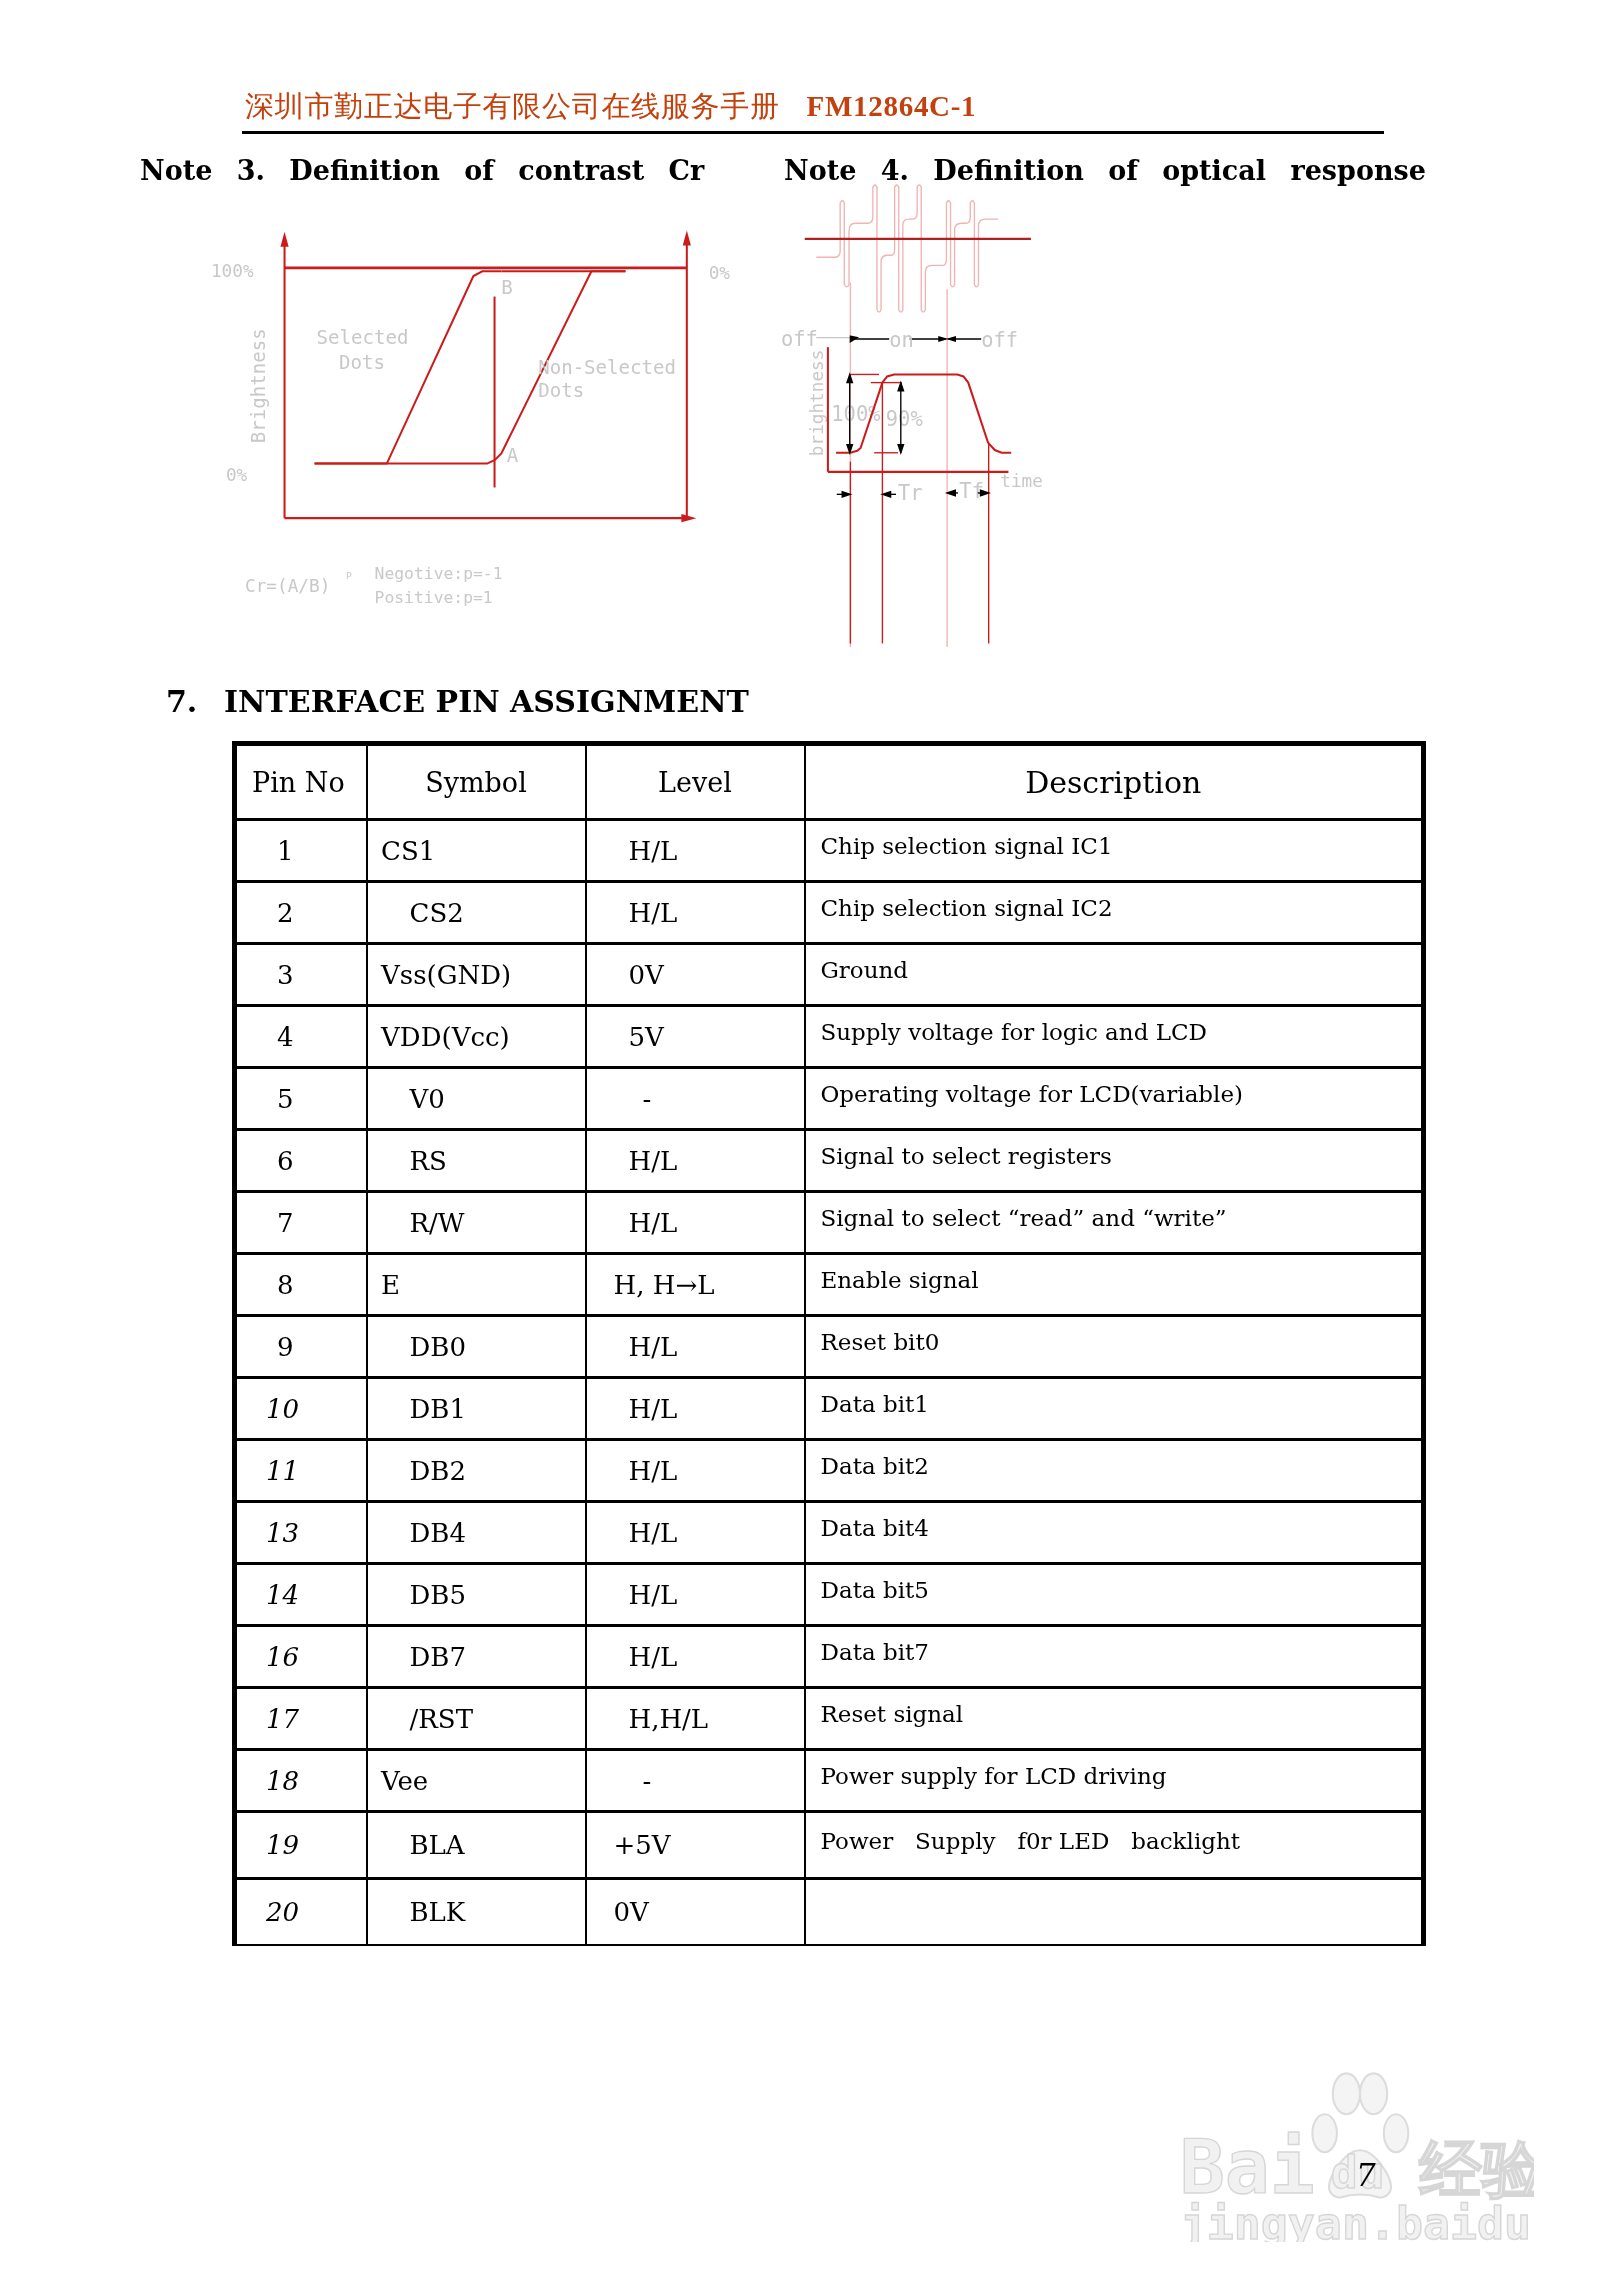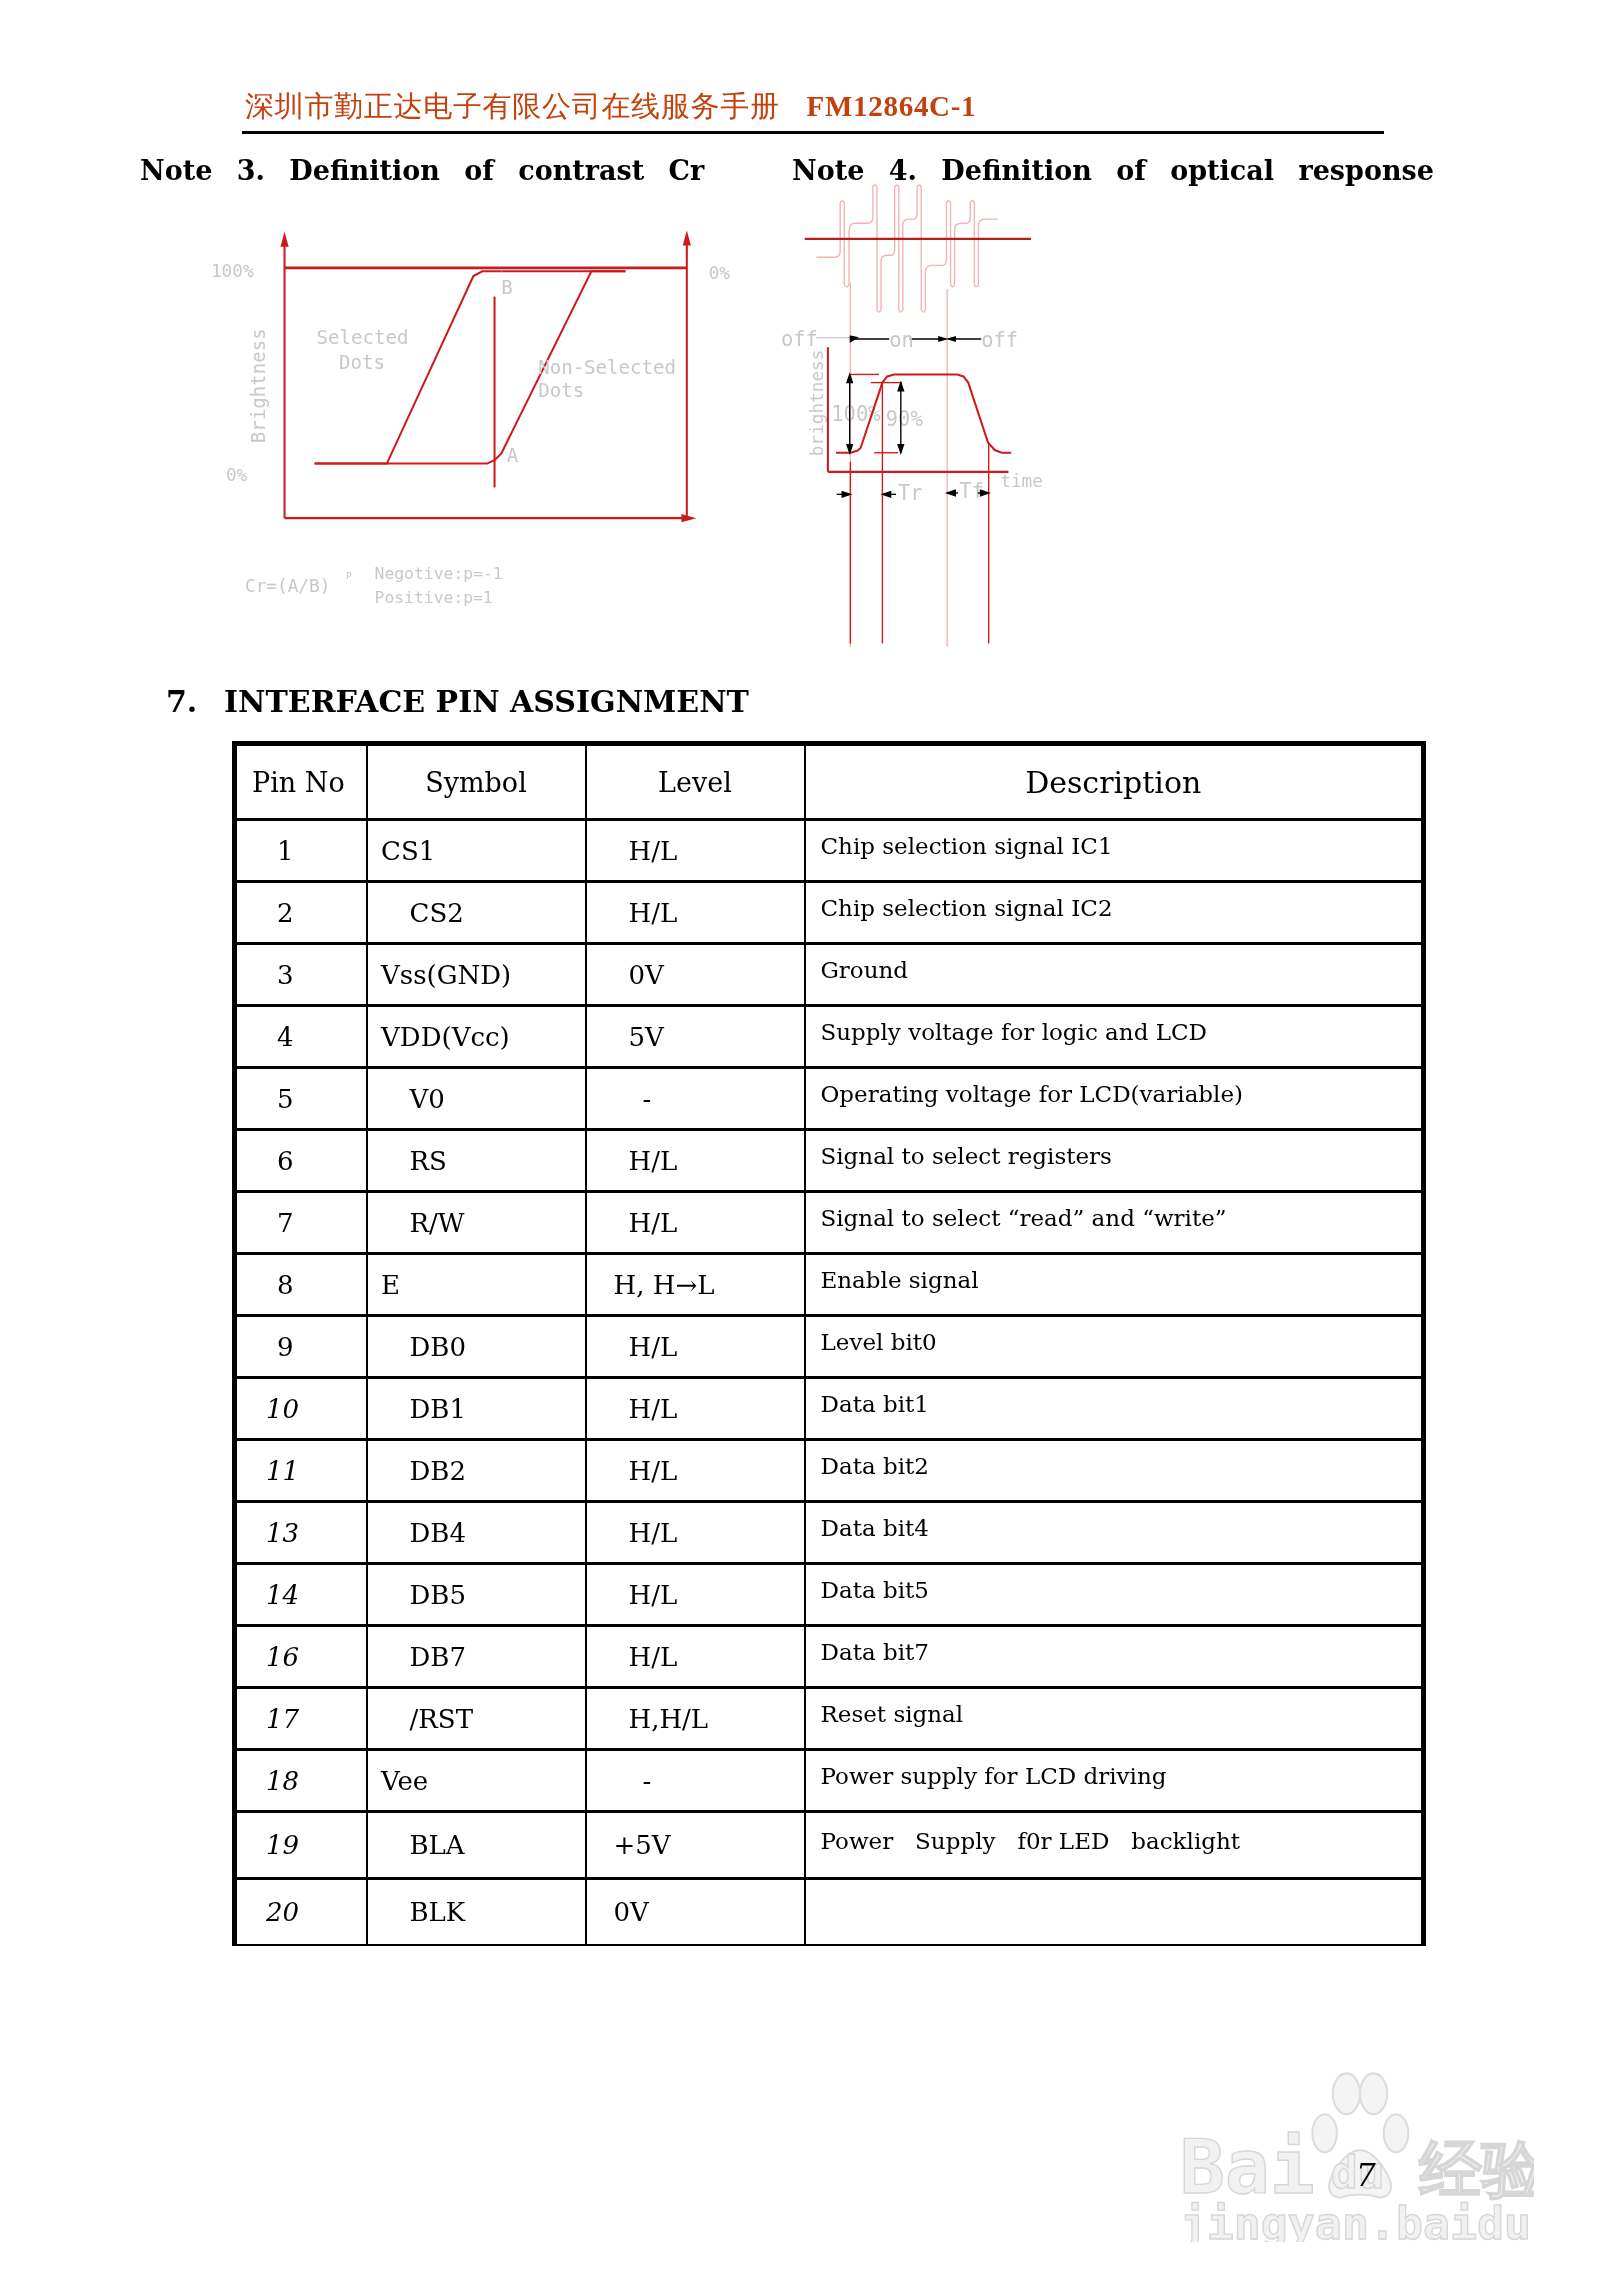--- a/index.html
+++ b/index.html
@@ -6,21 +6,21 @@
   body { width:1623px; height:2295px; position:relative; overflow:hidden;
          font-family:"DejaVu Serif","Liberation Serif",serif; color:#000; }
   .abs { position:absolute; }
   .hdr-text { left:245px; top:87px; font-size:29px; color:#c2410c; white-space:nowrap;
               font-family:"DejaVu Sans","Liberation Sans",sans-serif; letter-spacing:0.7px; }
   .hdr-model { font-family:"Liberation Serif","DejaVu Serif",serif; font-weight:bold; margin-left:27px; }
   .hdr-rule { left:242px; top:131px; width:1142px; height:3.4px; background:#000; }
   .note-title { top:155px; font-size:27px; font-weight:bold; white-space:nowrap;
                 font-family:"DejaVu Serif","Liberation Serif",serif; word-spacing:15px; }
   .note3 { left:140px; }
-  .note4 { left:784px;margin-left:8px; }
+  .note4 { left:784px; }
   svg text { font-family:"DejaVu Sans Mono","Liberation Mono",monospace; }
   .sec-title { left:166px; top:684px; font-size:30px; font-weight:bold; white-space:nowrap;
                font-family:"DejaVu Serif","Liberation Serif",serif; }
   .sec-title .num { display:inline-block; width:58px; }
 
   .pin-table { left:232px; top:741px; width:1194px; border-collapse:collapse;
                border-top:5.5px solid #000; border-left:5.5px solid #000; border-right:5.5px solid #000; border-bottom:2px solid #000;
                table-layout:fixed; }
   .pin-table th, .pin-table td { border-right:2px solid #000; border-bottom:3.4px solid #000; padding:0;
                font-weight:normal; vertical-align:middle; text-align:left; }
@@ -228,21 +228,21 @@
     <tr>
         <td class="c-pin">8</td>
         <td class="c-sym" style="padding-left:63px">E</td>
         <td class="c-lvl left">H, H→L</td>
         <td class="c-desc"><span>Enable signal</span></td>
       </tr>
     <tr>
         <td class="c-pin">9</td>
         <td class="c-sym ind">DB0</td>
         <td class="c-lvl">H/L</td>
-        <td class="c-desc"><span>Level bit0</span></td>
+        <td class="c-desc"><span>Reset bit0</span></td>
       </tr>
     <tr>
         <td class="c-pin two">10</td>
         <td class="c-sym ind">DB1</td>
         <td class="c-lvl">H/L</td>
         <td class="c-desc"><span>Data bit1</span></td>
       </tr>
     <tr>
         <td class="c-pin two">11</td>
         <td class="c-sym ind">DB2</td>

